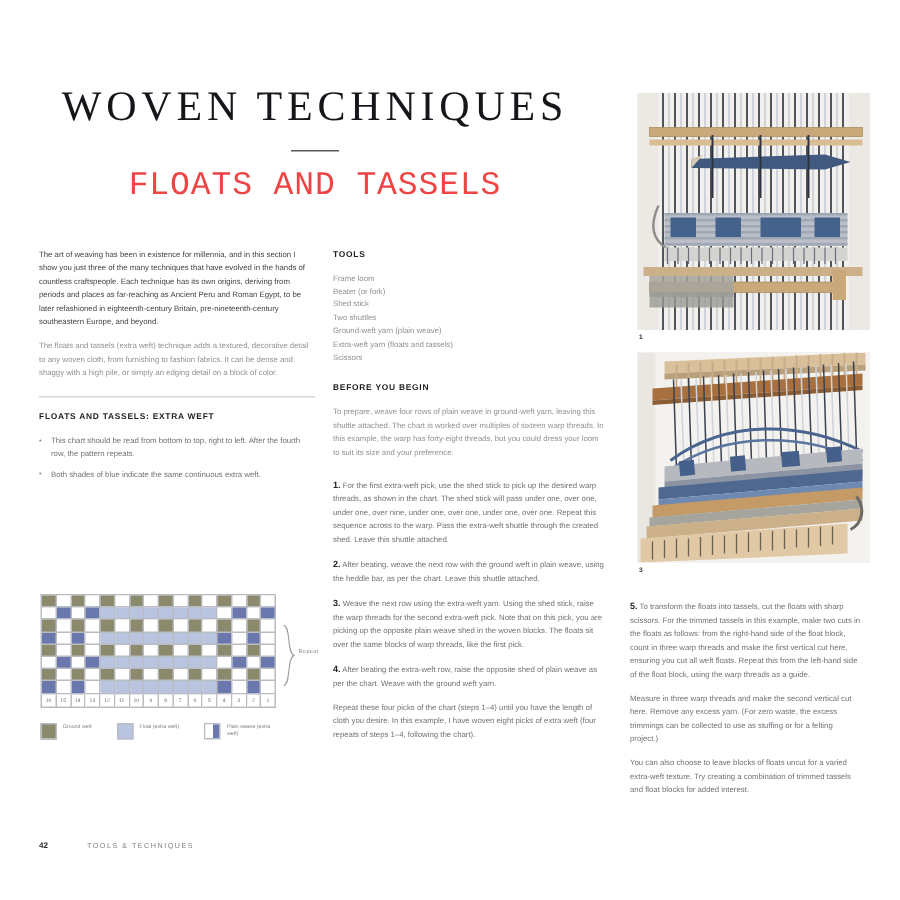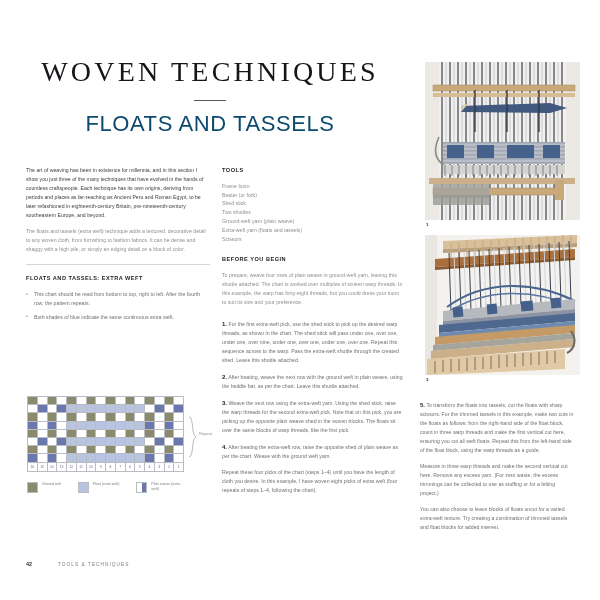--- a/index.html
+++ b/index.html
@@ -33,25 +33,25 @@
     line-height: 1;
     white-space: nowrap;
   }
   #title-rule {
     width: 32px;
     height: 1px;
     background: #5a5a5a;
     margin: 14px auto 12px auto;
   }
   #sub-title {
-    font-family: Liberation Sans, sans-serif;
+    font-family: Liberation Mono, monospace;
     font-size: 22px;
     font-weight: 300;
     letter-spacing: 0.6px;
-    color: #0c4a6e;
+    color: #ef4444;
     line-height: 1;
     white-space: nowrap;
   }
 
   
   .col {
     position: absolute;
     font-size: 5.2px;
     line-height: 1.72;
     color: #3e3f42;

